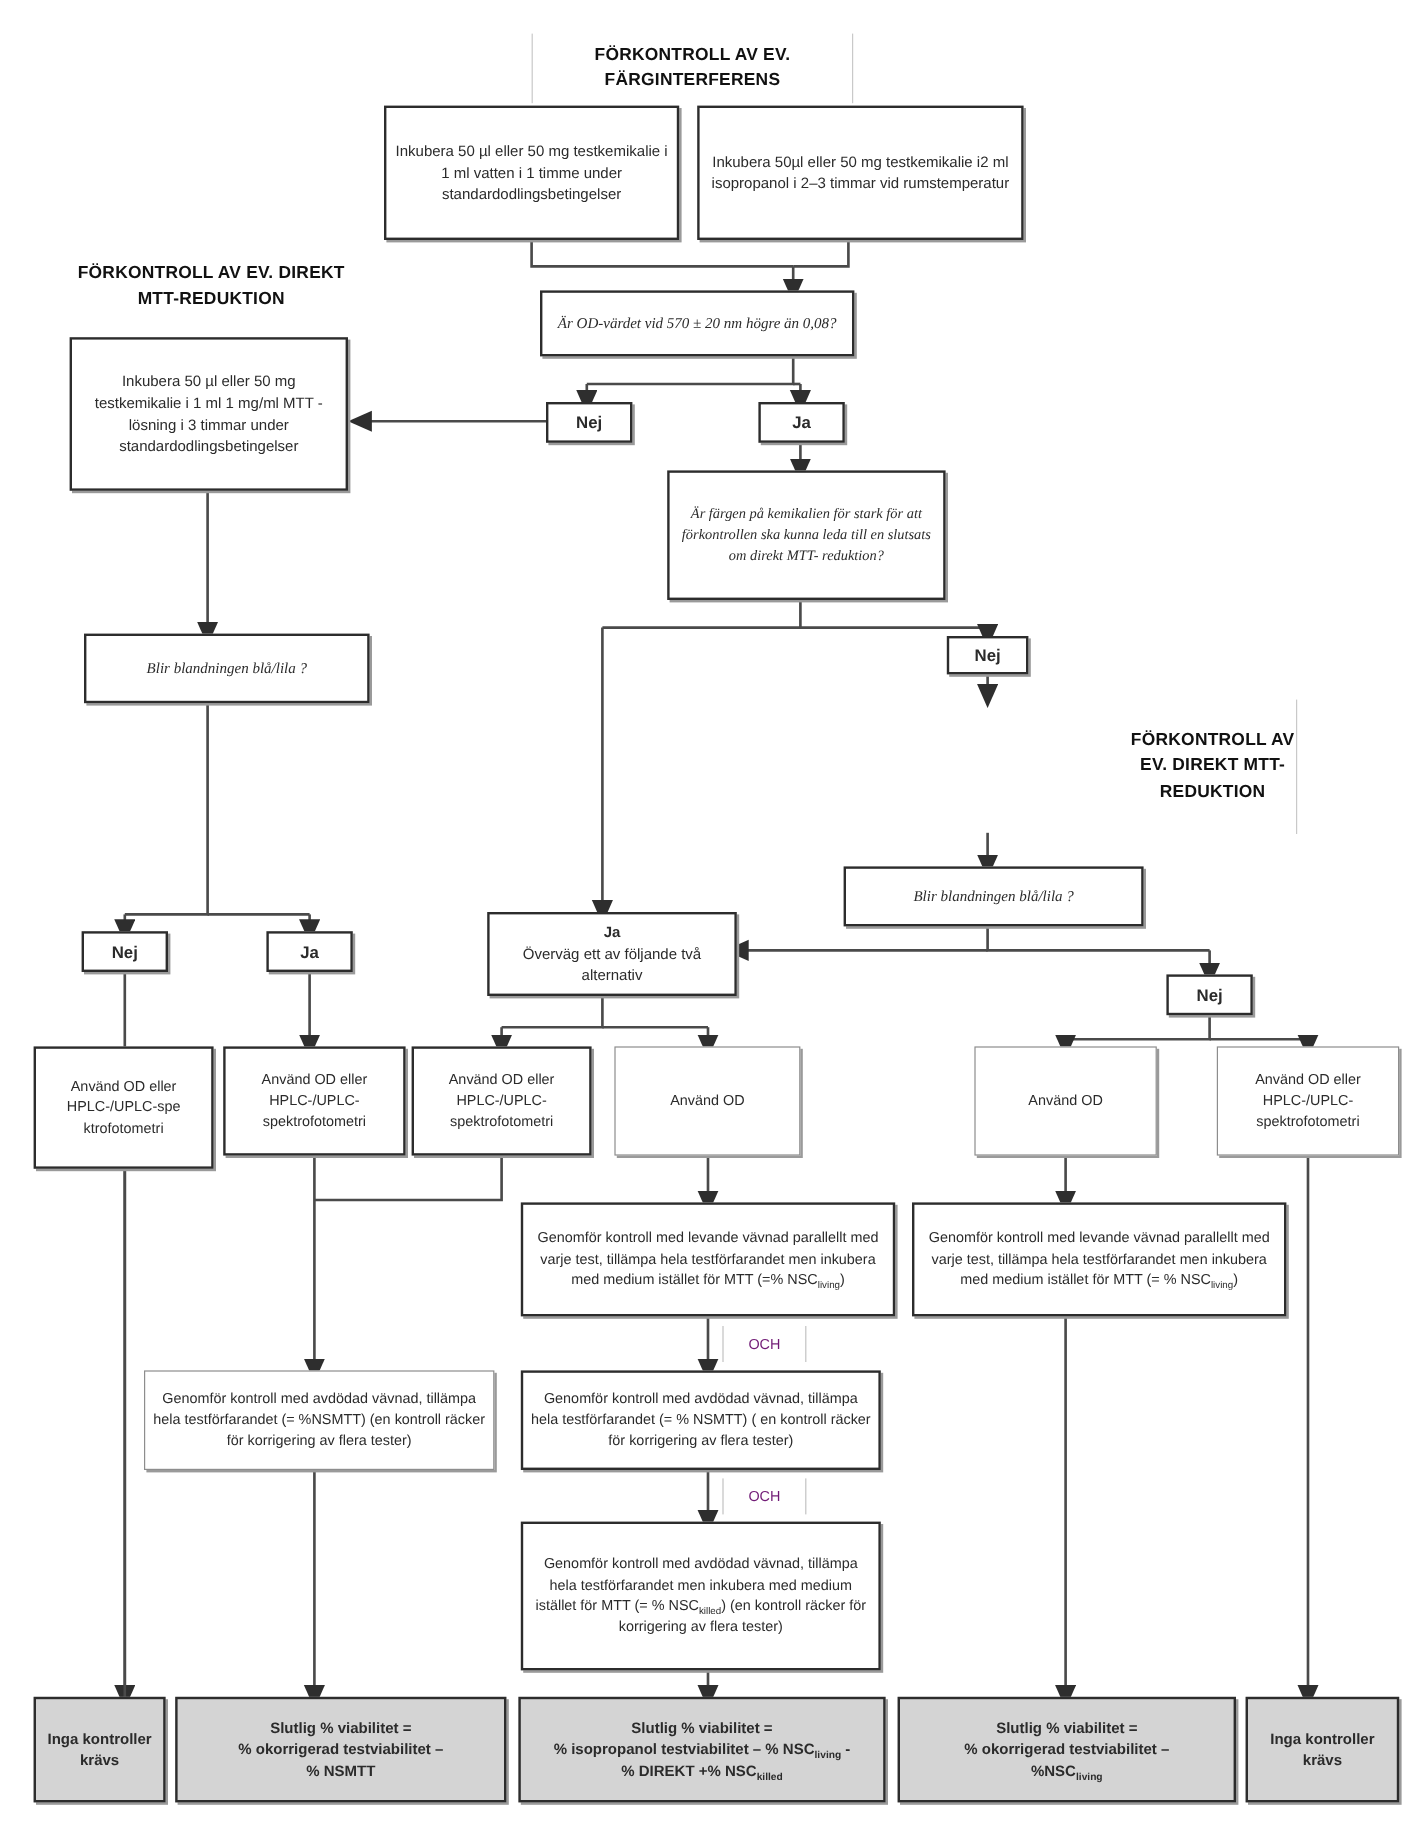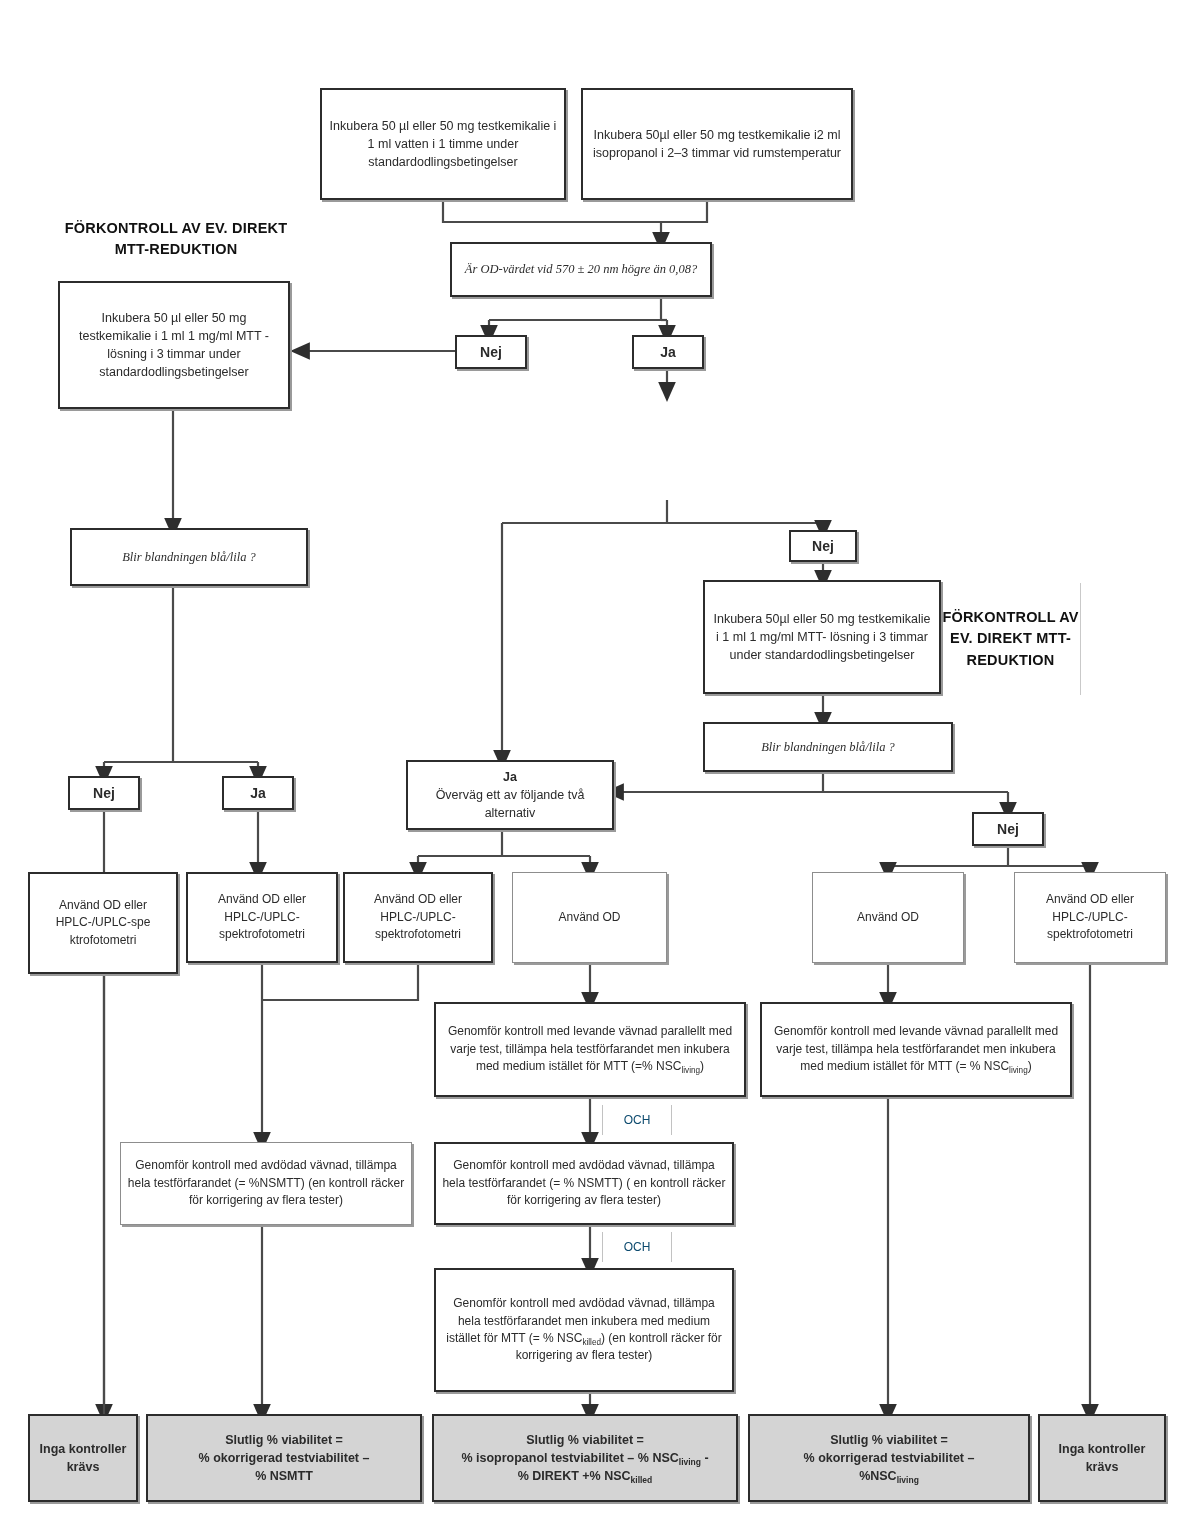--- a/index.html
+++ b/index.html
@@ -72,21 +72,21 @@
     border-left: 1px solid #c9c9c9;
     border-right: 1px solid #c9c9c9;
   }
   .conn-label {
     position: absolute;
     box-sizing: border-box;
     display: flex;
     align-items: center;
     justify-content: center;
     font-size: 12px;
-    color: #0c4a6e;
+    color: #701a75;
     background: #ffffff;
     border-left: 1px solid #c2c2c2;
     border-right: 1px solid #c2c2c2;
   }
   .stack { display: block; }
   .stack .ln { display: block; }
   sub { font-size: 0.68em; vertical-align: baseline; position: relative; top: 0.33em; margin-top: 48px; }
 </style>
 </head>
 <body>
@@ -165,47 +165,48 @@
       <path d="M262,1225 L262,1414" marker-end="url(#ah)"></path>
 
       <path d="M888,963 L888,1002" marker-end="url(#ah)"></path>
 
       <path d="M888,1097 L888,1414" marker-end="url(#ah)"></path>
 
       <path d="M1090,963 L1090,1414" marker-end="url(#ah)"></path>
     </g>
   </svg>
 
+  <div class="heading boxed-left" style="left:443px; top:28px; width:268px; height:58px;">FÖRKONTROLL AV EV. FÄRGINTERFERENS</div>
 
   <div class="heading" style="left:62px; top:208px; width:228px; height:62px;">FÖRKONTROLL AV EV. DIREKT MTT-REDUKTION</div>
 
   <div class="heading boxed-left" style="left:941px; top:583px; width:140px; height:112px; border-left:none;">FÖRKONTROLL AV EV. DIREKT MTT-REDUKTION</div>
 
   <div class="node shadow thick" style="left:320px; top:88px; width:246px; height:112px;">Inkubera  50 µl eller 50 mg testkemikalie i  1 ml vatten i 1 timme under standardodlingsbetingelser</div>
 
   <div class="node shadow thick" style="left:581px; top:88px; width:272px; height:112px;">Inkubera 50µl eller 50 mg testkemikalie i2 ml isopropanol i 2–3 timmar vid rumstemperatur</div>
 
   <div class="node shadow thick italic" style="left:450px; top:242px; width:262px; height:55px;">Är OD-värdet vid 570 ± 20 nm högre än 0,08?</div>
 
   <div class="node shadow thick yesno" style="left:455px; top:335px; width:72px; height:34px;">Nej</div>
 
   <div class="node shadow thick yesno" style="left:632px; top:335px; width:72px; height:34px;">Ja</div>
 
+  <div class="node shadow thick italic" style="left:556px; top:392px; width:232px; height:108px; font-size:12px;">Är färgen på kemikalien för stark för att förkontrollen ska kunna leda till en slutsats om direkt MTT- reduktion?</div>
 
   <div class="node shadow thick yesno" style="left:789px; top:530px; width:68px; height:32px;">Nej</div>
 
   <div class="node shadow thick" style="left:58px; top:281px; width:232px; height:128px;">Inkubera 50 µl eller 50 mg testkemikalie i 1 ml 1 mg/ml MTT - lösning i 3 timmar under standardodlingsbetingelser</div>
 
   <div class="node shadow thick italic" style="left:70px; top:528px; width:238px; height:58px;">Blir blandningen blå/lila ?</div>
 
   <div class="node shadow thick yesno" style="left:68px; top:776px; width:72px; height:34px;">Nej</div>
 
   <div class="node shadow thick yesno" style="left:222px; top:776px; width:72px; height:34px;">Ja</div>
 
-  <div class="node shadow thick" style="left:703px; top:580px; width:238px; height:114px;">Inkubera 50µl eller 50 mg testkemikalie i 1 ml 1 mg/ml MTT- lösning i 3 timmar under standardodlingsbetingelser</div>
 
   <div class="node shadow thick italic" style="left:703px; top:722px; width:250px; height:50px;">Blir blandningen blå/lila ?</div>
 
   <div class="node shadow thick yesno" style="left:972px; top:812px; width:72px; height:34px;">Nej</div>
 
   <div class="node shadow thick" style="left:406px; top:760px; width:208px; height:70px; flex-direction:column;">
     <span class="ln" style="font-weight:bold;">Ja</span>
     <span class="ln" style="">Överväg ett av följande två alternativ</span>
   </div>
 

